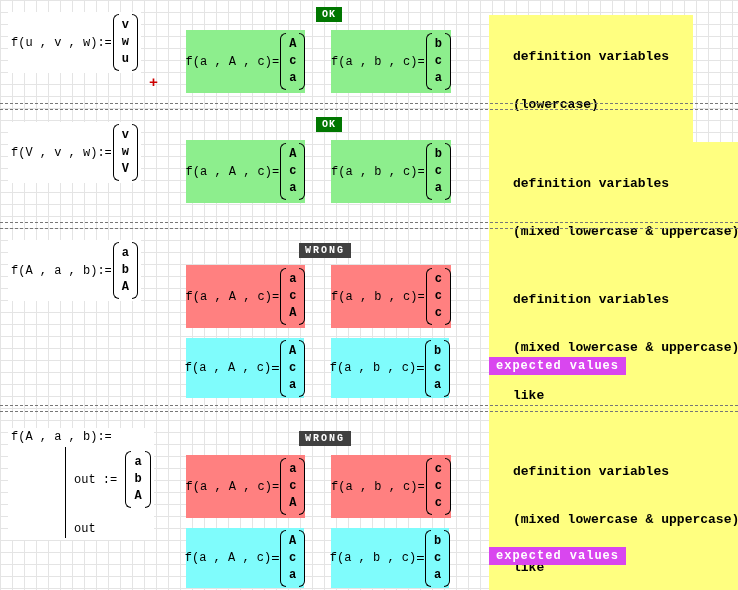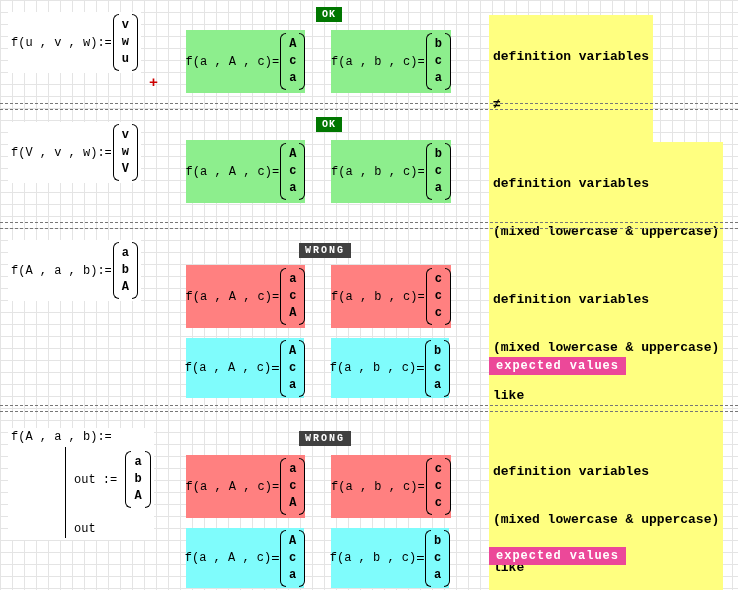--- a/index.html
+++ b/index.html
@@ -24,22 +24,22 @@
   .pr { border:1px solid #000; border-left:none; border-radius:0 7px 7px 0; }
   .vcol { display:flex; flex-direction:column; justify-content:center; padding:3px 3px; }
   .vcol span { font-size:12px; font-weight:bold; line-height:17px; text-align:center; }
   .box { display:flex; align-items:center; justify-content:center; }
   .green  { background:#8dee8d; }
   .redbox { background:#ff8080; }
   .cyanbox{ background:#7ffcfc; }
   .badge { font-size:10px; font-weight:bold; color:#fff; padding:2px 6px; white-space:pre; }
   .ok    { background:#007700; letter-spacing:1px; }
   .wrong { background:#404040; letter-spacing:2px; }
-  .note { background:#ffff80; font-size:13px; font-weight:bold; line-height:16px; padding:2px 4px; white-space:pre; }
-  .bluelabel { background:#ec4899; color:#fff; font-size:12px; font-weight:bold; padding:2px 7px; letter-spacing:1px; white-space:pre; }
+  .note { background:#ffff80; font-size:13px; font-weight:bold; line-height:16px; padding:2px 24px; white-space:pre; }
+  .bluelabel { background:#d946ef; color:#fff; font-size:12px; font-weight:bold; padding:2px 7px; letter-spacing:1px; white-space:pre; }
   .cursor-plus { color:#cc0000; font-size:15px; font-weight:bold; line-height:15px; }
   .program { border-left:1.5px solid #000; padding:4px 0 2px 8px; margin-left:54px; margin-top:3px; }
   .prow { display:flex; align-items:center; margin-bottom:6px; }
   .prow:last-child { margin-bottom:0;margin-top:14px; }
   .sep { position:absolute; left:0; right:0; height:0; border-top:1px dashed #777; }
   .beq { font-size:13px; text-shadow:0.6px 0 0 #000; }
 </style>
 </head>
 <body>
 
@@ -83,20 +83,21 @@
       <span>b</span>
       <span>c</span>
       <span>a</span>
     </span>
     <span class="p pr"></span>
   </span>
 </div>
 
 <div class="abs note" style="left:489px; top:15px;">
   <div>definition variables</div>
+  <div>(lowercase)</div>
   <div>≠</div>
   <div>evaluation variables</div>
 </div>
 
 <div class="sep" style="top:103px;"></div>
 <div class="sep" style="top:109px;"></div>
 
 <div class="abs def-region" style="left:8px; top:122px;">
   <span class="mtext">f(V , v , w):=</span>
   <span class="vec">

